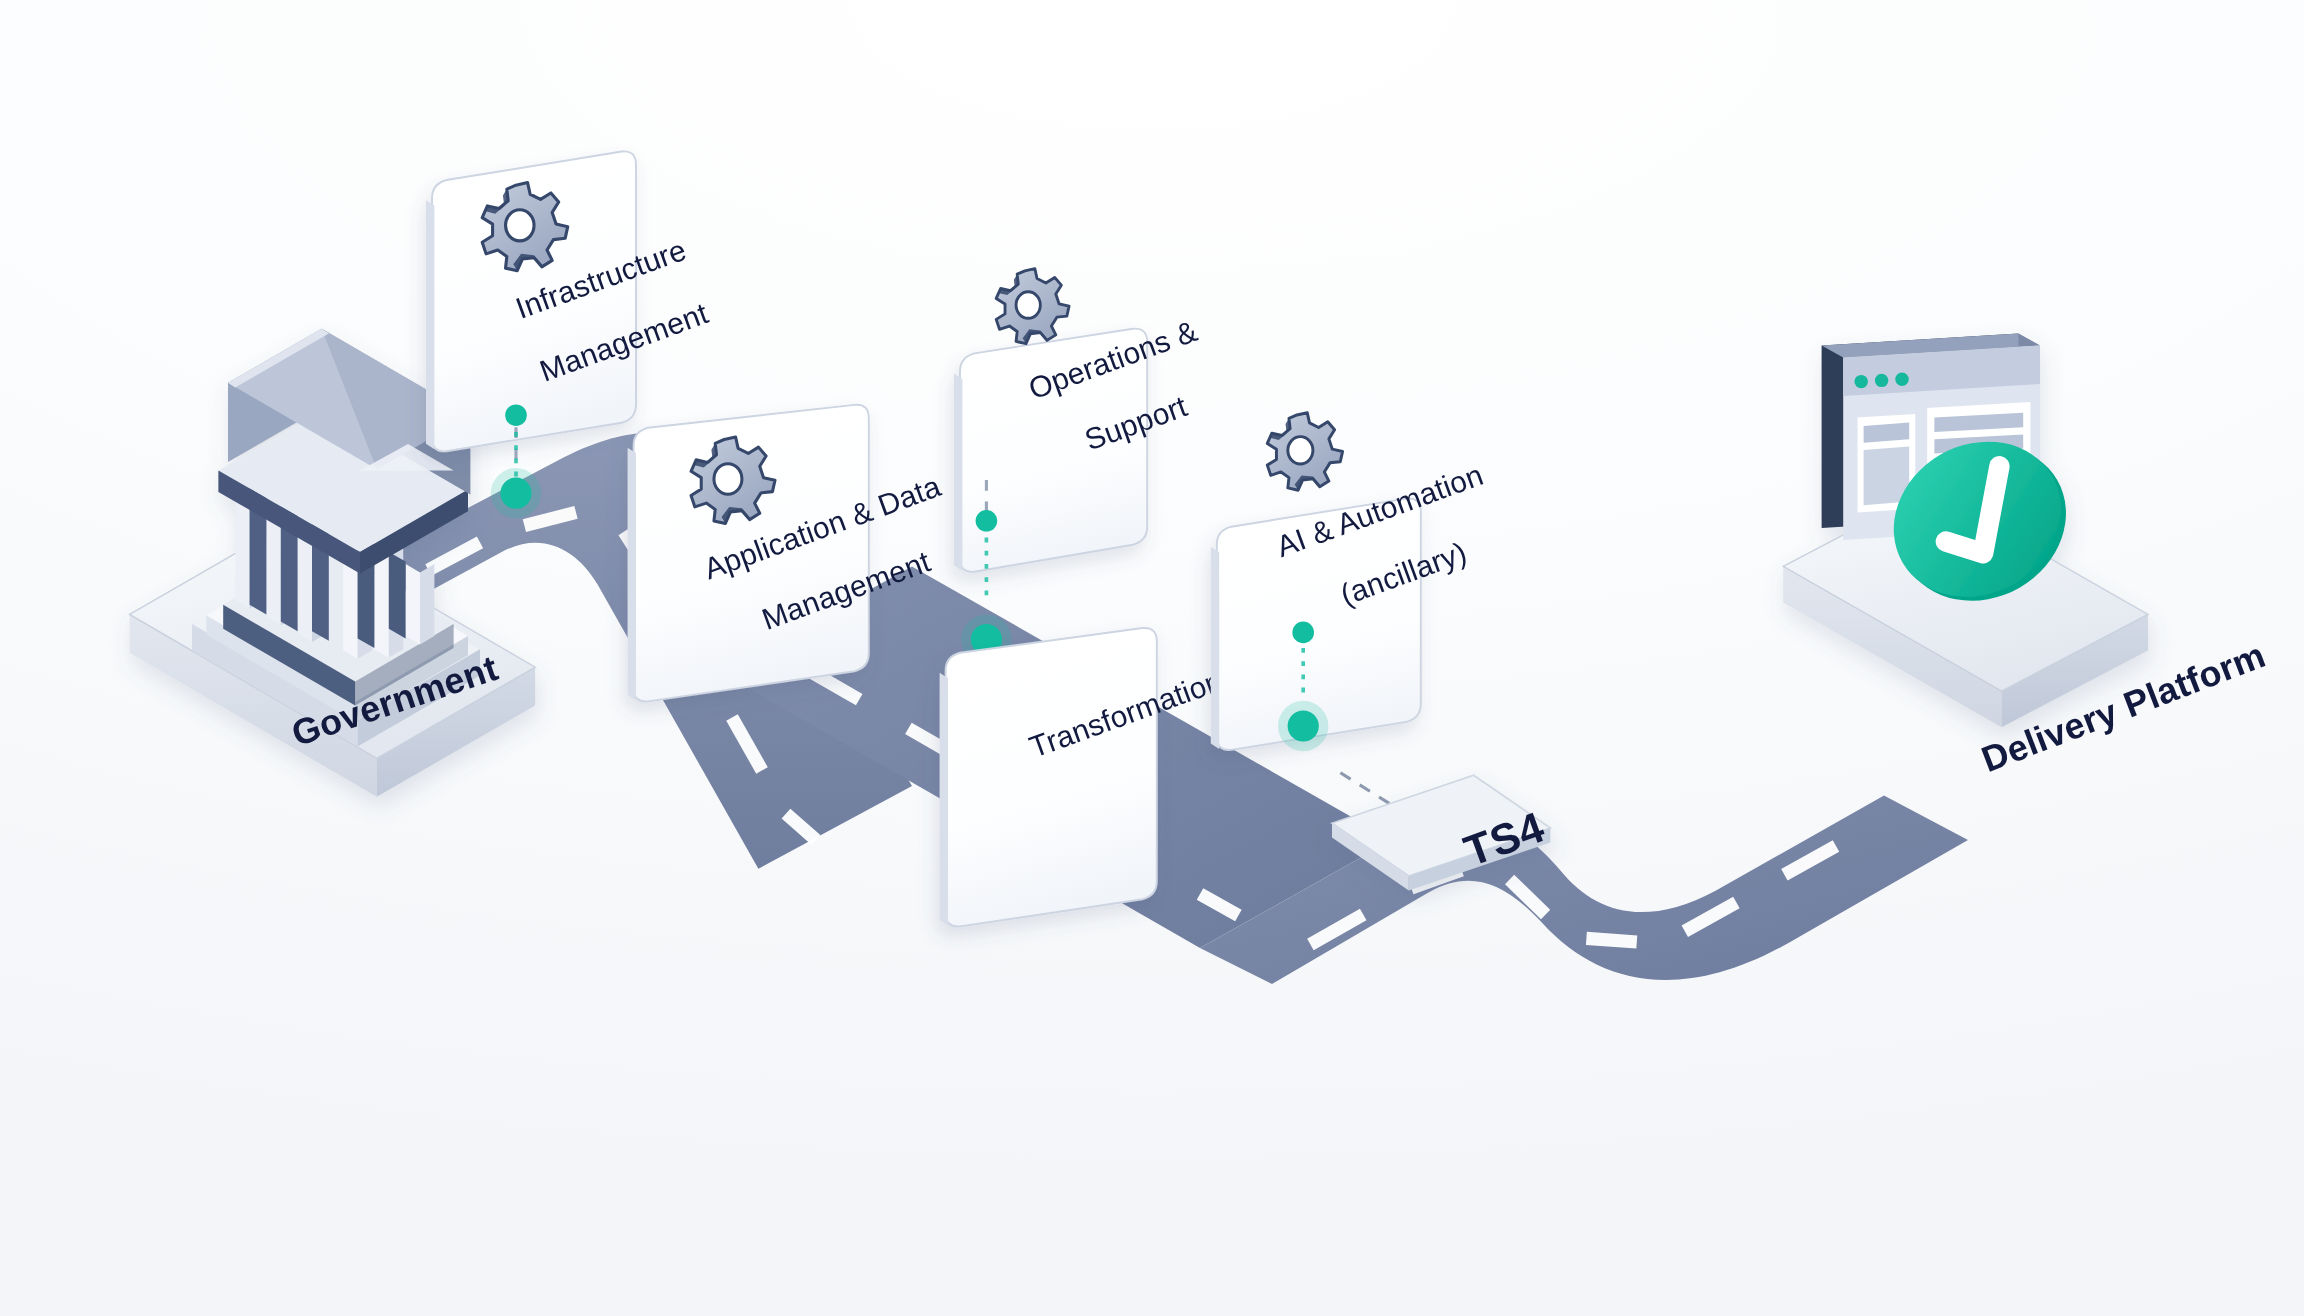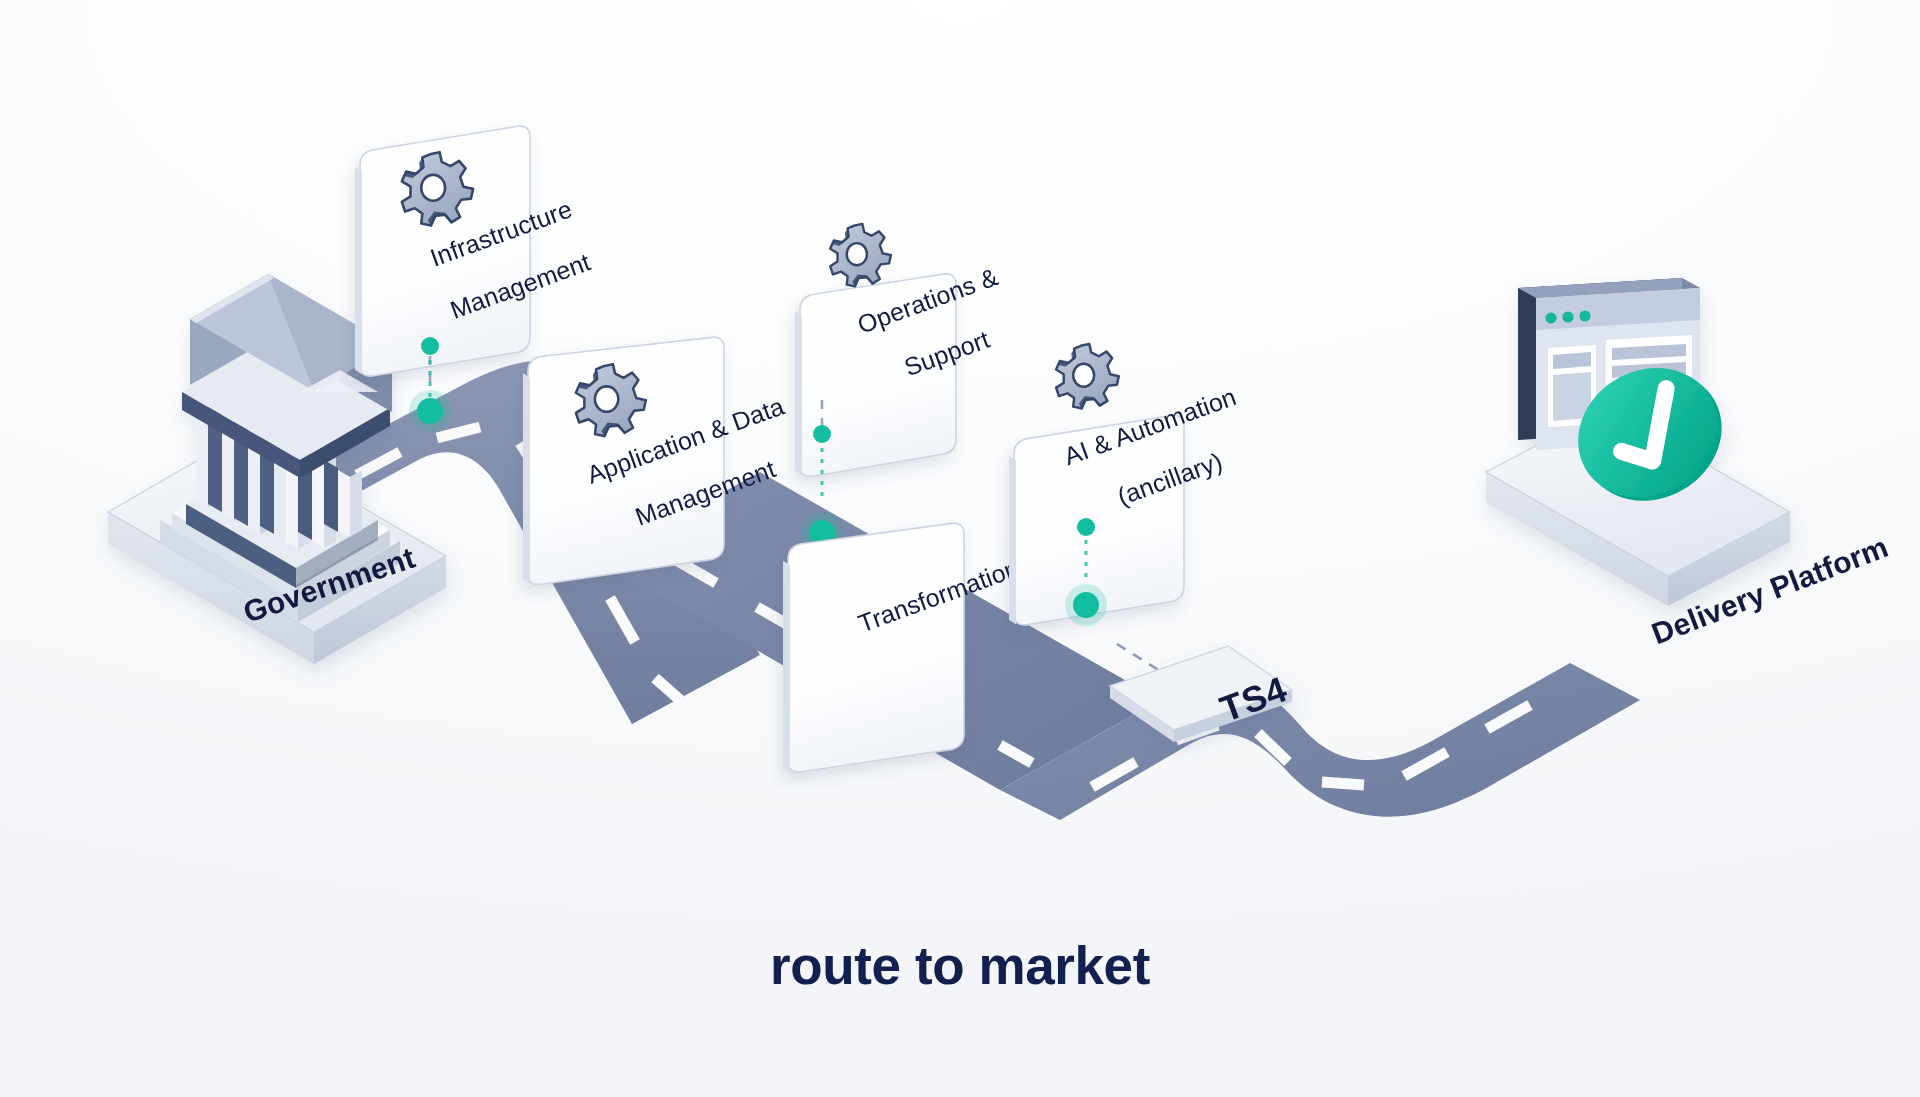--- a/index.html
+++ b/index.html
@@ -355,17 +355,14 @@
         <ellipse cx="-2" cy="-5" rx="72" ry="62" fill="url(#tealDisc)"></ellipse>
         <path d="M -34,-2 L -12,22 L 36,-34" fill="none" stroke="#ffffff" stroke-width="17" stroke-linecap="round" stroke-linejoin="round"></path>
       </g>
     </g>
   </svg>
 
   <div class="lbl ground-text" style="left:1603px;top:600px;transform:rotate(-21deg);transform-origin:left top;">
     <span>Delivery Platform</span>
   </div>
 
-  <div id="title">
-    <span>route to market</span>
-  </div>
 
 </div>
 
 </body></html>

